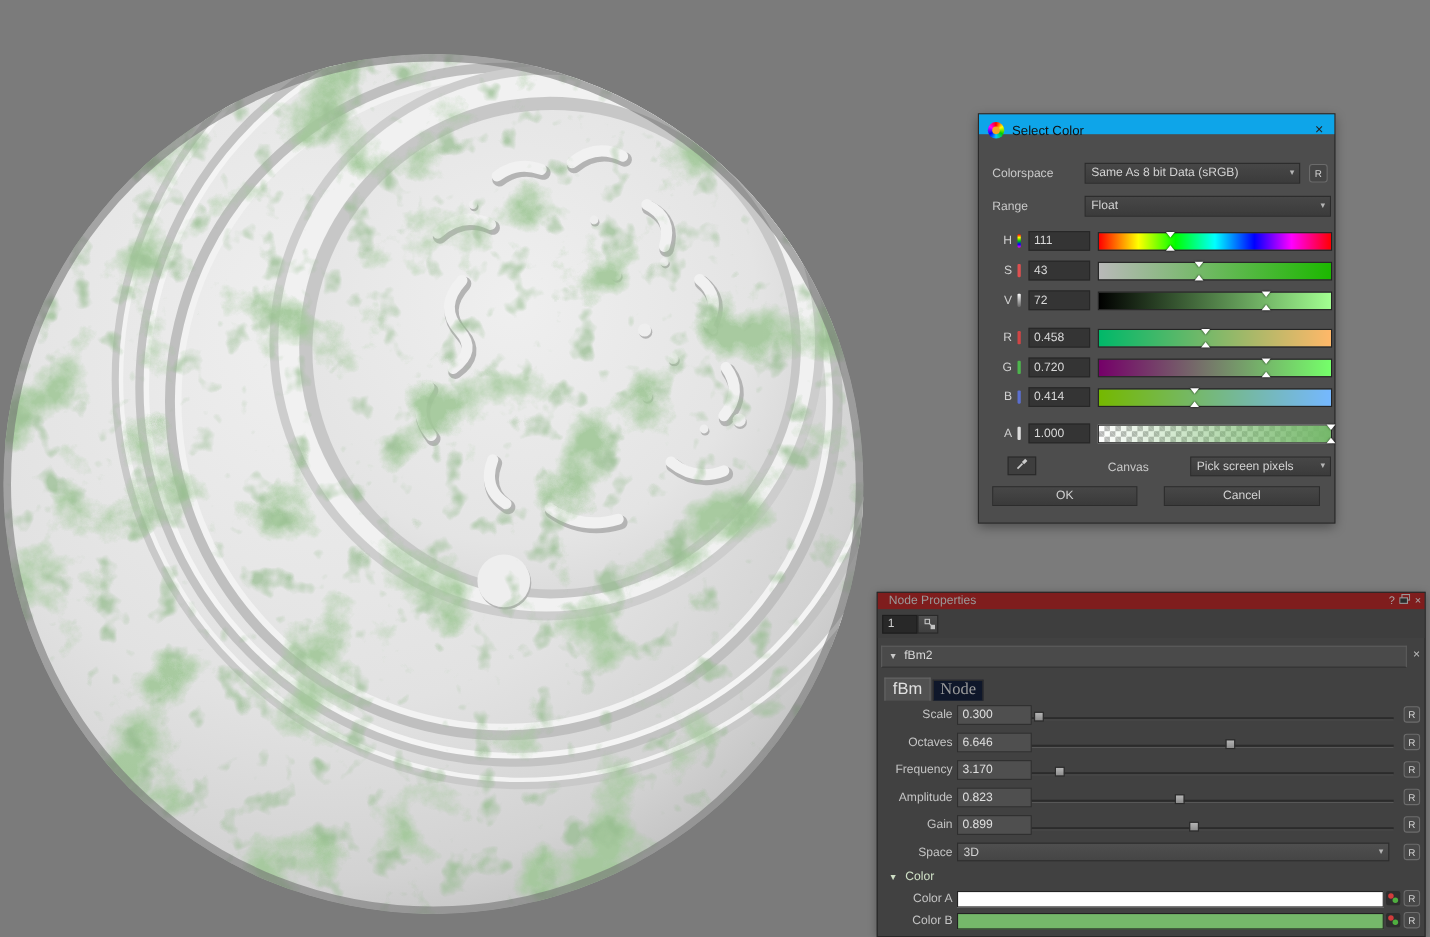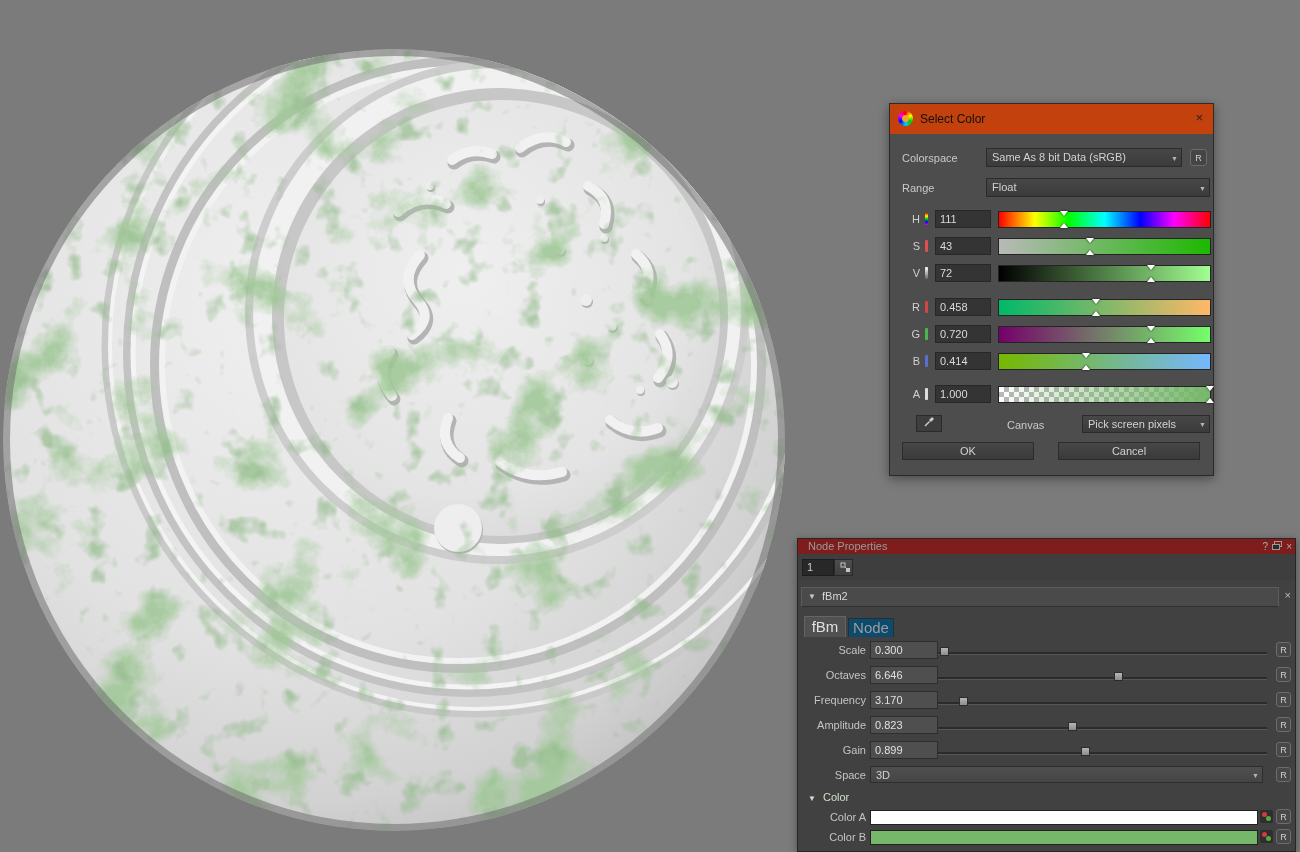--- a/index.html
+++ b/index.html
@@ -5,21 +5,21 @@
   html,body{margin:0;padding:0;}
   .stage{position:relative;width:1300px;height:852px;background:#7b7b7b;overflow:hidden;
          font-family:"Liberation Sans",sans-serif;font-size:11px;color:#cccccc;}
 
   
   .sphere-wrap{position:absolute;left:0;top:0;}
 
   
   .dlg{position:absolute;left:889px;top:103px;width:323px;height:371px;background:#4d4d4d;
        box-shadow:0 3px 10px rgba(0,0,0,.4);border:1px solid #2a2a2a;}
-  .dlg-title{position:absolute;left:0;top:0;right:0;height:30px;background:#c2410c;}
+  .dlg-title{position:absolute;left:0;top:0;right:0;height:18px;background:#0ea5e9;}
   .dlg-title-icon{position:absolute;left:8px;top:7px;width:15px;height:15px;border-radius:50%;
        background:conic-gradient(#f00,#ff0,#0c0,#0cf,#00f,#f0f,#f00);}
   .dlg-title-icon:after{content:"";position:absolute;left:4px;top:4px;width:7px;height:7px;border-radius:50%;background:#f5a623;}
   .dlg-title-text{position:absolute;left:30px;top:8px;font-size:12px;color:#111;}
   .dlg-close{position:absolute;right:10px;top:6px;font-size:13px;color:#222;cursor:default;}
   .dlg-body{position:absolute;left:0;top:30px;right:0;bottom:0;}
   .drow{position:absolute;left:12px;right:12px;height:20px;}
   .dlabel{position:absolute;left:0;width:67px;text-align:left;line-height:20px;color:#c9c9c9;}
   .dropdown{position:absolute;height:19px;background:linear-gradient(#474747,#3b3b3b);
             border:1px solid #2b2b2b;box-sizing:border-box;}
@@ -75,22 +75,22 @@
   .np-toolbtn{position:absolute;left:36px;top:5px;width:19px;height:17px;background:linear-gradient(#4e4e4e,#3f3f3f);
               border:1px solid #292929;padding:1px 0 0 3px;}
   .np-nodehdr{position:absolute;left:3px;right:16px;top:48px;height:20px;background:#4a4a4a;
               border:1px solid #5c5c5c;border-bottom-color:#303030;box-sizing:border-box;}
   .np-nodehdr .tri{position:absolute;left:6px;top:4px;font-size:8px;color:#c9c9c9;}
   .np-nodehdr-text{position:absolute;left:20px;top:2px;color:#d6d6d6;}
   .np-nodeclose{position:absolute;right:4px;top:50px;font-size:11px;color:#bbbbbb;}
   .np-tab{position:absolute;box-sizing:border-box;text-align:center;font-size:15px;}
   .tab-active{top:77px;height:21px;line-height:19px;background:#515151;color:#e0e0e0;
               border:1px solid #646464;border-bottom:none;z-index:2;}
-  .tab-inactive{top:79px;height:19px;line-height:17px;background:#0c4a6e;color:#9b9b9b;
-              border:1px solid #2d2d2d;border-bottom:none;}
+  .tab-inactive{top:79px;height:19px;line-height:17px;background:#0f172a;color:#9b9b9b;
+              border:1px solid #2d2d2d;border-bottom:none;font-family:Liberation Serif, serif;}
   .prow{position:absolute;left:0;right:0;height:20px;}
   .plabel{position:absolute;left:0;width:68px;text-align:right;line-height:19px;color:#c4c4c4;}
   .pfield{position:absolute;left:72px;width:62px;height:16px;background:#4f4f4f;border:1px solid #2e2e2e;
           color:#e0e0e0;line-height:16px;padding-left:4px;}
   .pslider{position:absolute;left:140px;right:28px;top:8px;height:10px;}
   .ptrack{position:absolute;left:0;right:0;top:3px;height:2px;background:#2b2b2b;border-bottom:1px solid #575757;}
   .phandle{position:absolute;top:-2px;width:9px;height:9px;background:linear-gradient(#b6b6b6,#8c8c8c);
            border:1px solid #2c2c2c;margin-left:-5px;box-sizing:border-box;}
   .prbtn{position:absolute;right:4px;top:1px;width:15px;height:15px;padding:0;border-radius:3px;
          background:#484848;border:1px solid #6c6c6c;color:#cfcfcf;font-size:9px;

